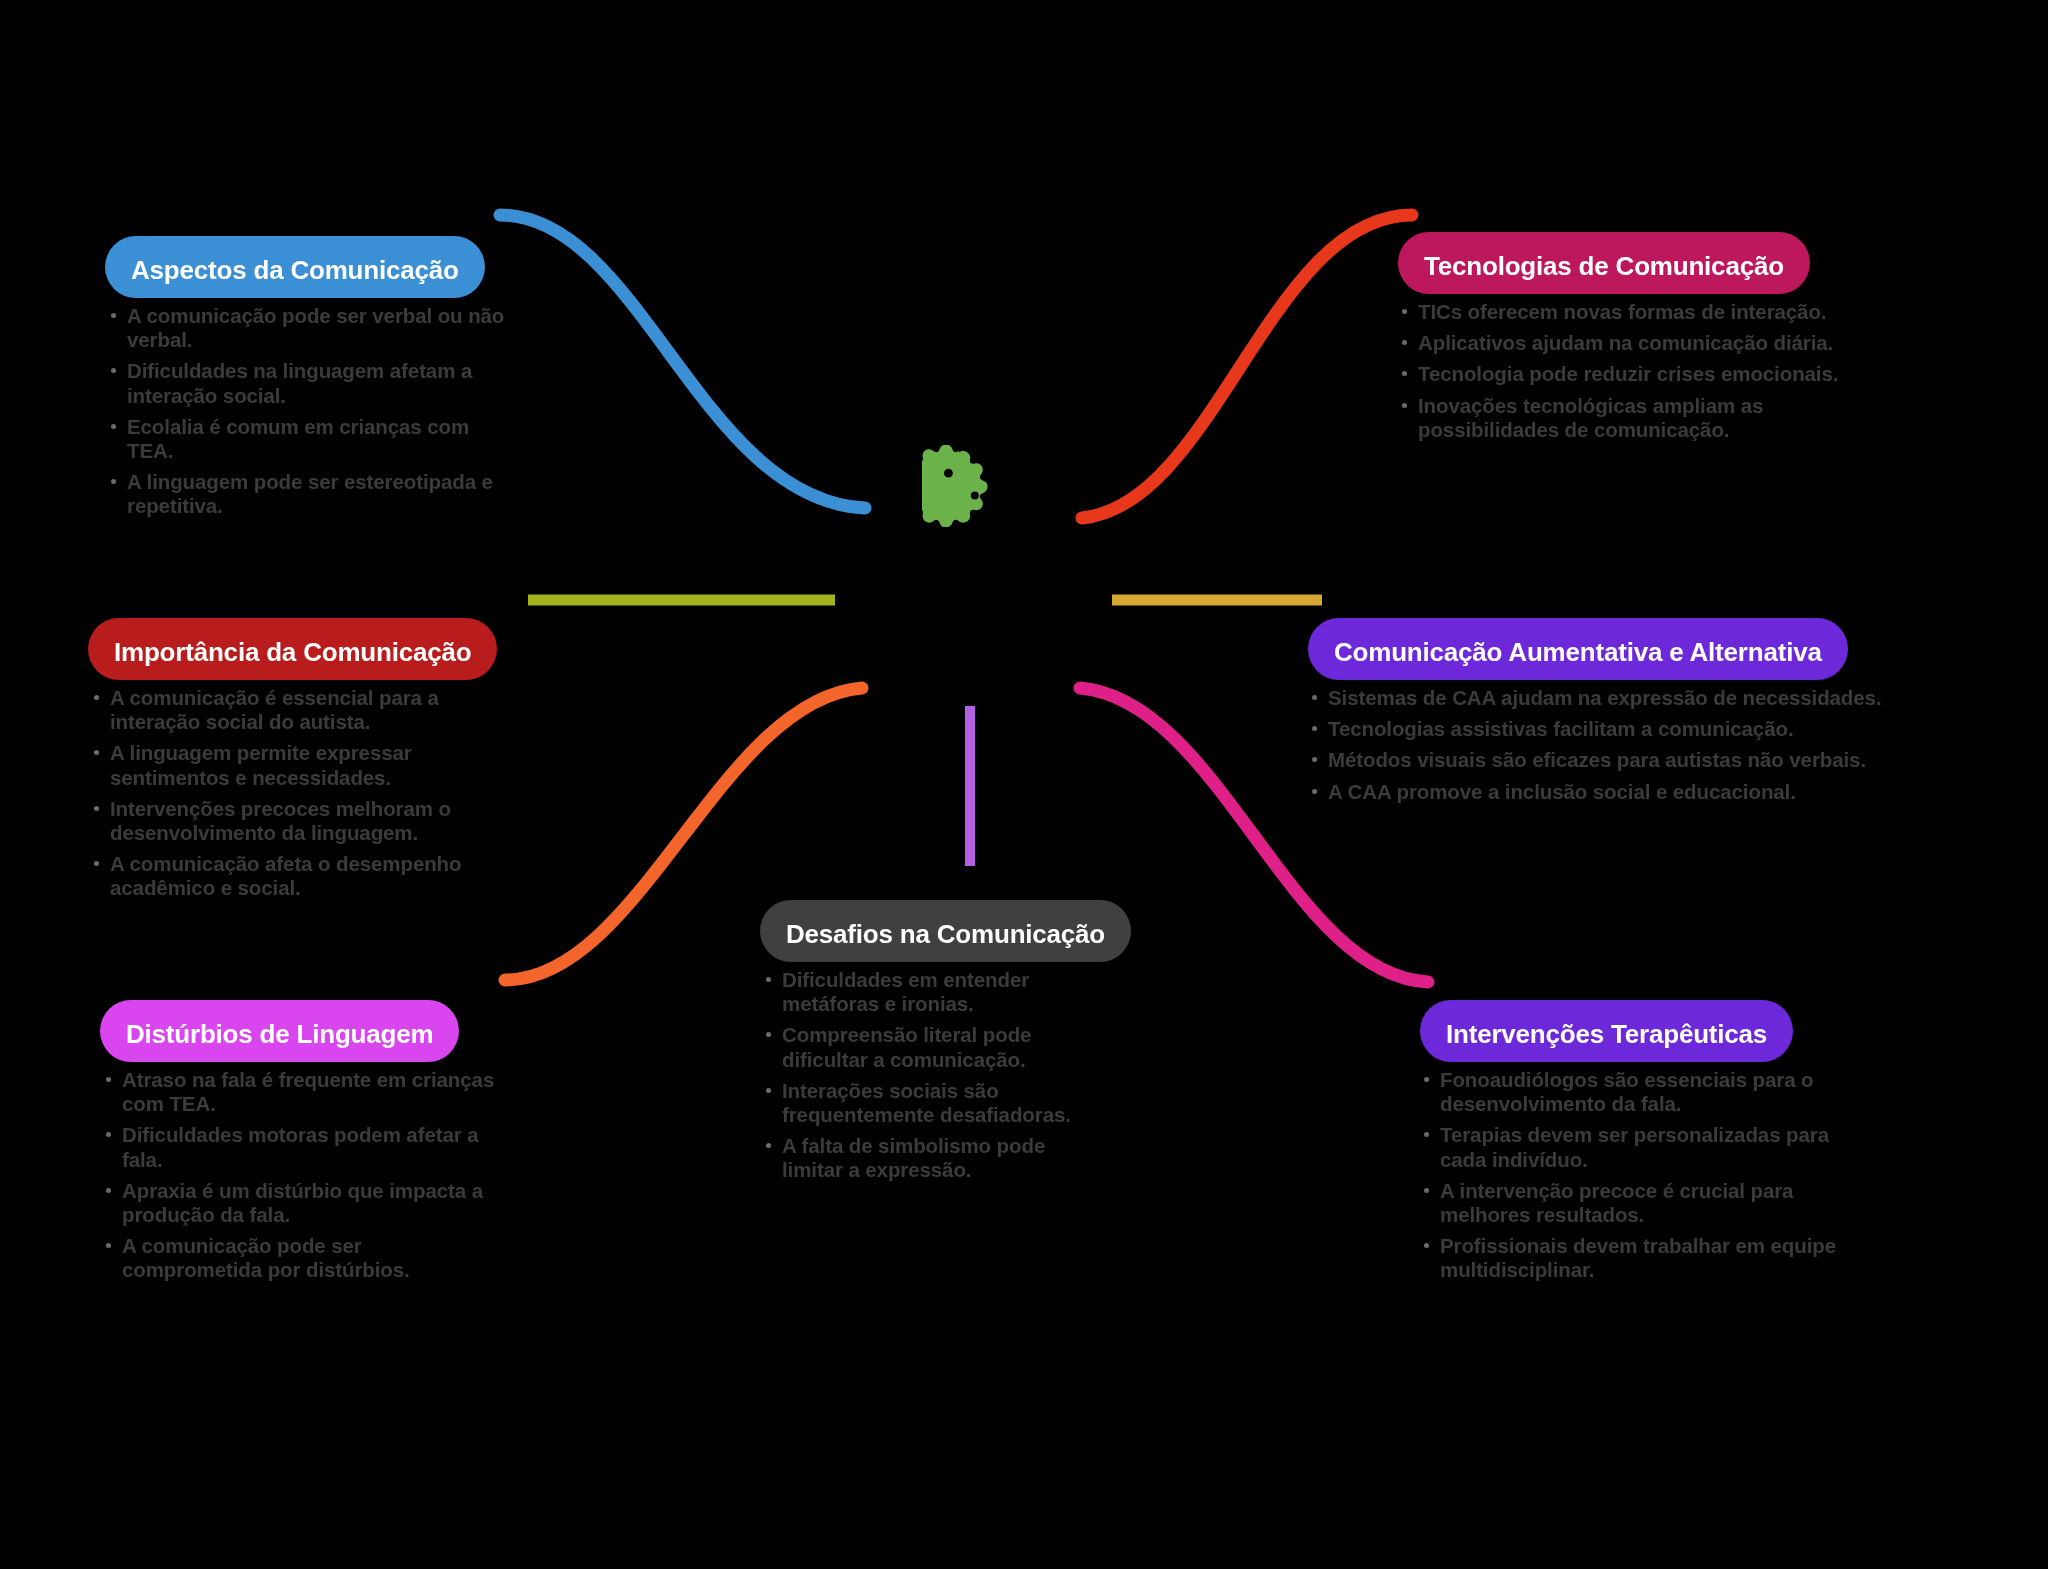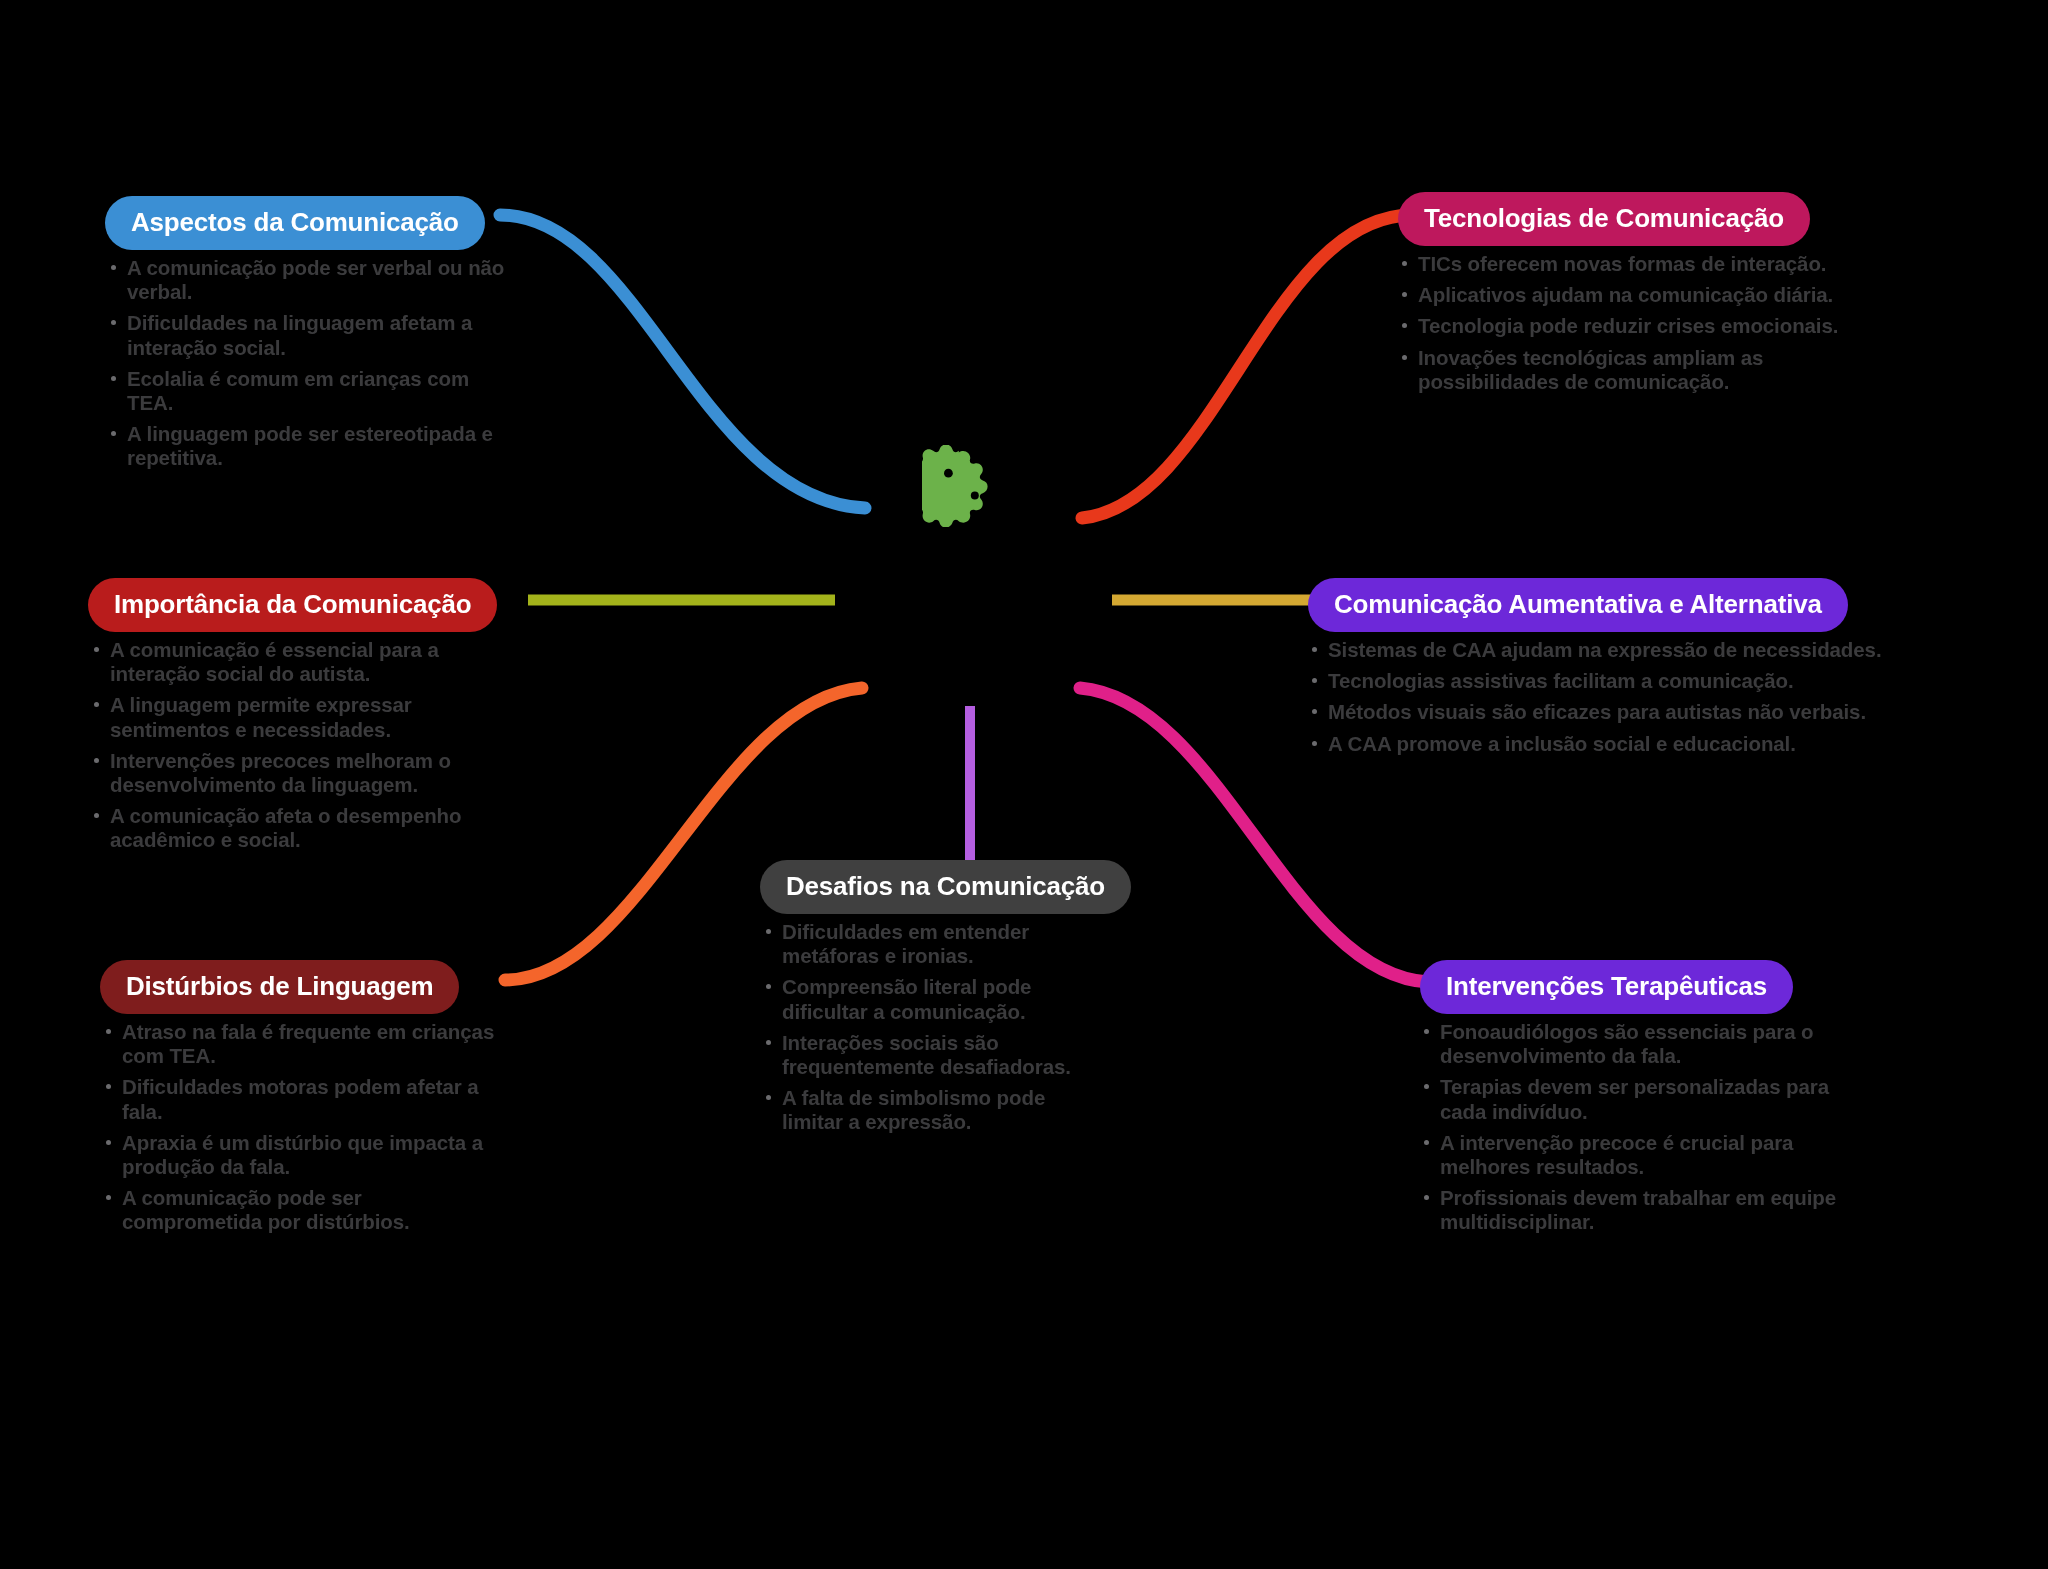--- a/index.html
+++ b/index.html
@@ -27,23 +27,24 @@
   .node {
     position: absolute;
   }
   .node-pill {
     display: inline-block;
     border-radius: 999px;
     color: #ffffff;
     font-weight: bold;
     font-size: 26px;
     line-height: 1;
-    padding: 13px 26px 15px 26px;
+    padding: 21px 26px 15px 26px;
     white-space: nowrap;
     letter-spacing: -0.2px;
+    margin-top: 40px;
   }
   .node-list {
     list-style: none;
     margin: 6px 0 0 0;
     padding: 0;
   }
   .node-list li {
     position: relative;
     color: #3b3b3d;
     font-size: 20.5px;
@@ -158,21 +159,21 @@
     <div class="node-pill" style="background: #6d28d9;">Comunicação Aumentativa e Alternativa</div>
     <ul class="node-list">
       <li>Sistemas de CAA ajudam na expressão de necessidades.</li>
       <li>Tecnologias assistivas facilitam a comunicação.</li>
       <li>Métodos visuais são eficazes para autistas não verbais.</li>
       <li>A CAA promove a inclusão social e educacional.</li>
     </ul>
   </div>
 
   <div class="node n-disturbios">
-    <div class="node-pill" style="background: #7f1d1d;">Distúrbios de Linguagem</div>
+    <div class="node-pill" style="background: #d946ef;">Distúrbios de Linguagem</div>
     <ul class="node-list">
       <li>Atraso na fala é frequente em crianças com TEA.</li>
       <li>Dificuldades motoras podem afetar a fala.</li>
       <li>Apraxia é um distúrbio que impacta a produção da fala.</li>
       <li>A comunicação pode ser comprometida por distúrbios.</li>
     </ul>
   </div>
 
   <div class="node n-desafios">
     <div class="node-pill" style="background: #404040;">Desafios na Comunicação</div>

